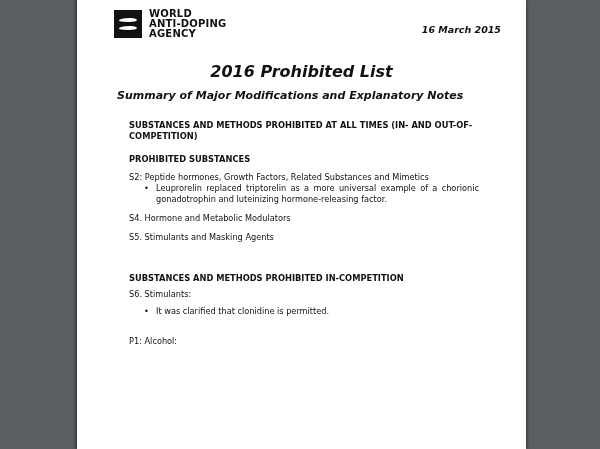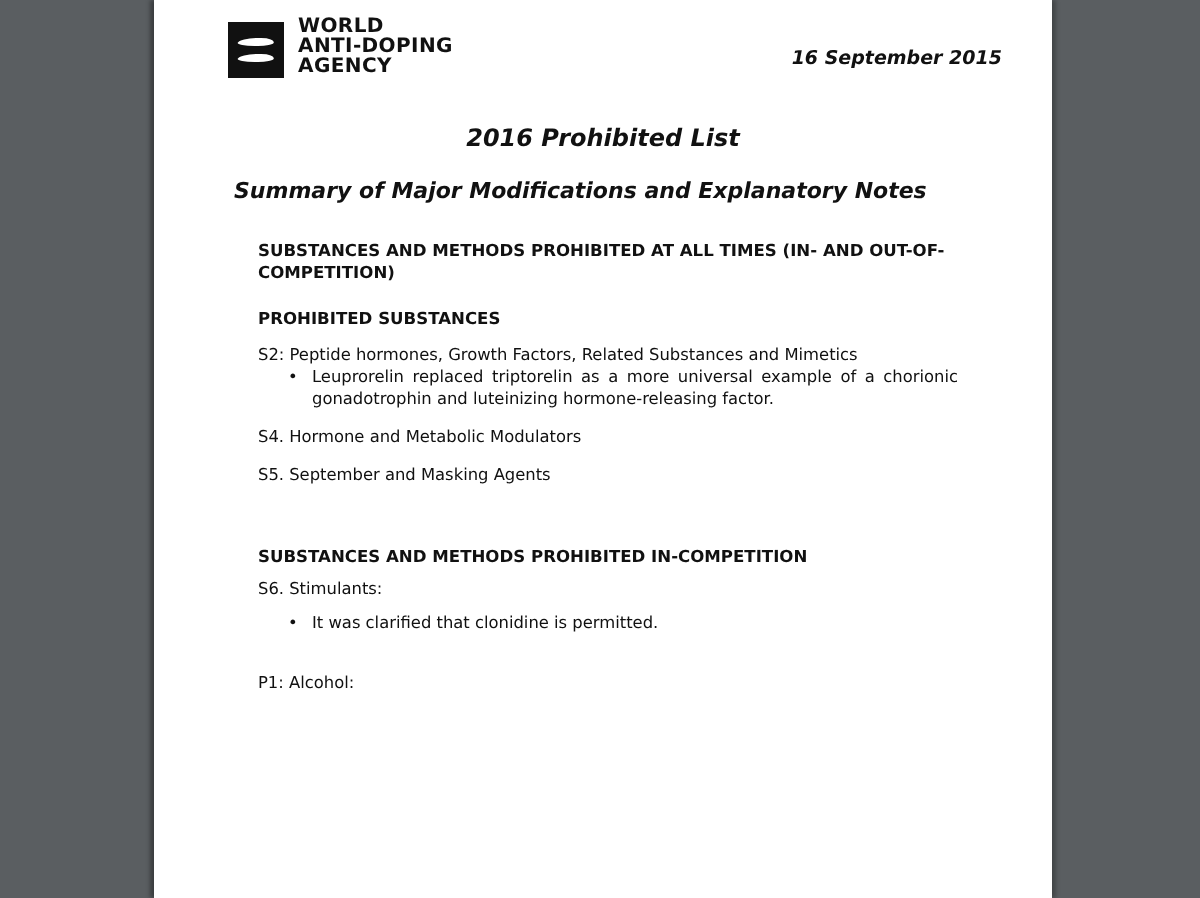--- a/index.html
+++ b/index.html
@@ -8,42 +8,42 @@
     background: #5a5e61;
     font-family: "DejaVu Sans", sans-serif;
     position: relative;
   }
   .page {
     position: absolute; left: 77px; top: 0; width: 449px; height: 449px;
     background: #ffffff;
     box-shadow: -2px 0 2px rgba(0,0,0,0.35), 2px 0 2px rgba(0,0,0,0.25);
     color: #111;
   }
-  .logo { position: absolute; left: 37px; top: 9px; display: flex; align-items: flex-end; }
+  .logo { position: absolute; left: 37px; top: 9px; display: flex; align-items: center; }
   .logo-box {
     width: 28px; height: 28px; background: #111; position: relative;
   }
   .logo-box .stroke {
     position: absolute; left: 5px; width: 18px; height: 4px; background: #fff;
     border-radius: 50% 40% 40% 50% / 60% 60% 40% 40%;
   }
   .logo-box .s1 { top: 8px; transform: skewX(-20deg); }
   .logo-box .s2 { top: 16px; transform: skewX(-20deg); }
   .logo-text {
     margin-left: 7px; font-weight: bold; font-size: 10px; line-height: 10px;
     letter-spacing: 0.2px; color: #111; font-family: "DejaVu Sans", sans-serif;
   }
   .logo-text div { height: 10px; }
   .date {
     position: absolute; right: 25px; top: 24px;
     font-size: 9.5px; font-weight: bold; font-style: italic;
   }
   .title {
     position: absolute; left: 0; width: 100%; top: 62px; text-align: center;
-    font-size: 12px; font-weight: bold; font-style: italic;
+    font-size: 16px; font-weight: bold; font-style: italic;
   }
   .subtitle {
     position: absolute; left: 40px; top: 89px;
     font-size: 11px; font-weight: bold; font-style: italic; text-align: right;
   }
   .content { position: absolute; left: 52px; top: 120px; width: 350px; font-size: 8.2px; line-height: 11px; }
   .h-sec { font-weight: bold; font-size: 8.3px; }
   .sub { }
   ul { margin: 0; padding: 0; list-style: none; }
   li { position: relative; padding-left: 27px; text-align: justify; }
@@ -62,41 +62,41 @@
     <div class="logo-box">
       <div class="stroke s1"></div>
         <div class="stroke s2"></div>
     </div>
     <div class="logo-text">
       <div>WORLD</div>
       <div>ANTI-DOPING</div>
       <div>AGENCY</div>
     </div>
   </div>
-  <div class="date">16 September 2015</div>
+  <div class="date">16 March 2015</div>
 
   <div class="title">2016 Prohibited List</div>
   <div class="subtitle">Summary of Major Modifications and Explanatory Notes</div>
 
   <div class="content">
     <div class="h-sec">SUBSTANCES AND METHODS PROHIBITED AT ALL TIMES (IN- AND OUT-OF-COMPETITION)</div>
     <div style="height:12px"></div>
     <div class="h-sec">PROHIBITED SUBSTANCES</div>
     <div style="height:7px"></div>
 
     <div class="sub">S2: Peptide hormones, Growth Factors, Related Substances and Mimetics</div>
     <ul>
       <li>Leuprorelin replaced triptorelin as a more universal example of a chorionic gonadotrophin and luteinizing hormone-releasing factor.</li>
     </ul>
     <div style="height:8px"></div>
 
     <div class="sub">S4. Hormone and Metabolic Modulators</div>
     <div style="height:8px"></div>
 
-    <div class="sub">S5. September and Masking Agents</div>
+    <div class="sub">S5. Stimulants and Masking Agents</div>
     <div style="height:30px"></div>
 
     <div class="h-sec">SUBSTANCES AND METHODS PROHIBITED IN-COMPETITION</div>
     <div style="height:5px"></div>
     <div><span class="sub">S6. Stimulants</span><span>:</span></div>
     <div style="height:6px"></div>
     <ul>
       <li>It was clarified that clonidine is permitted.</li>
     </ul>
     <div style="height:14px"></div>

